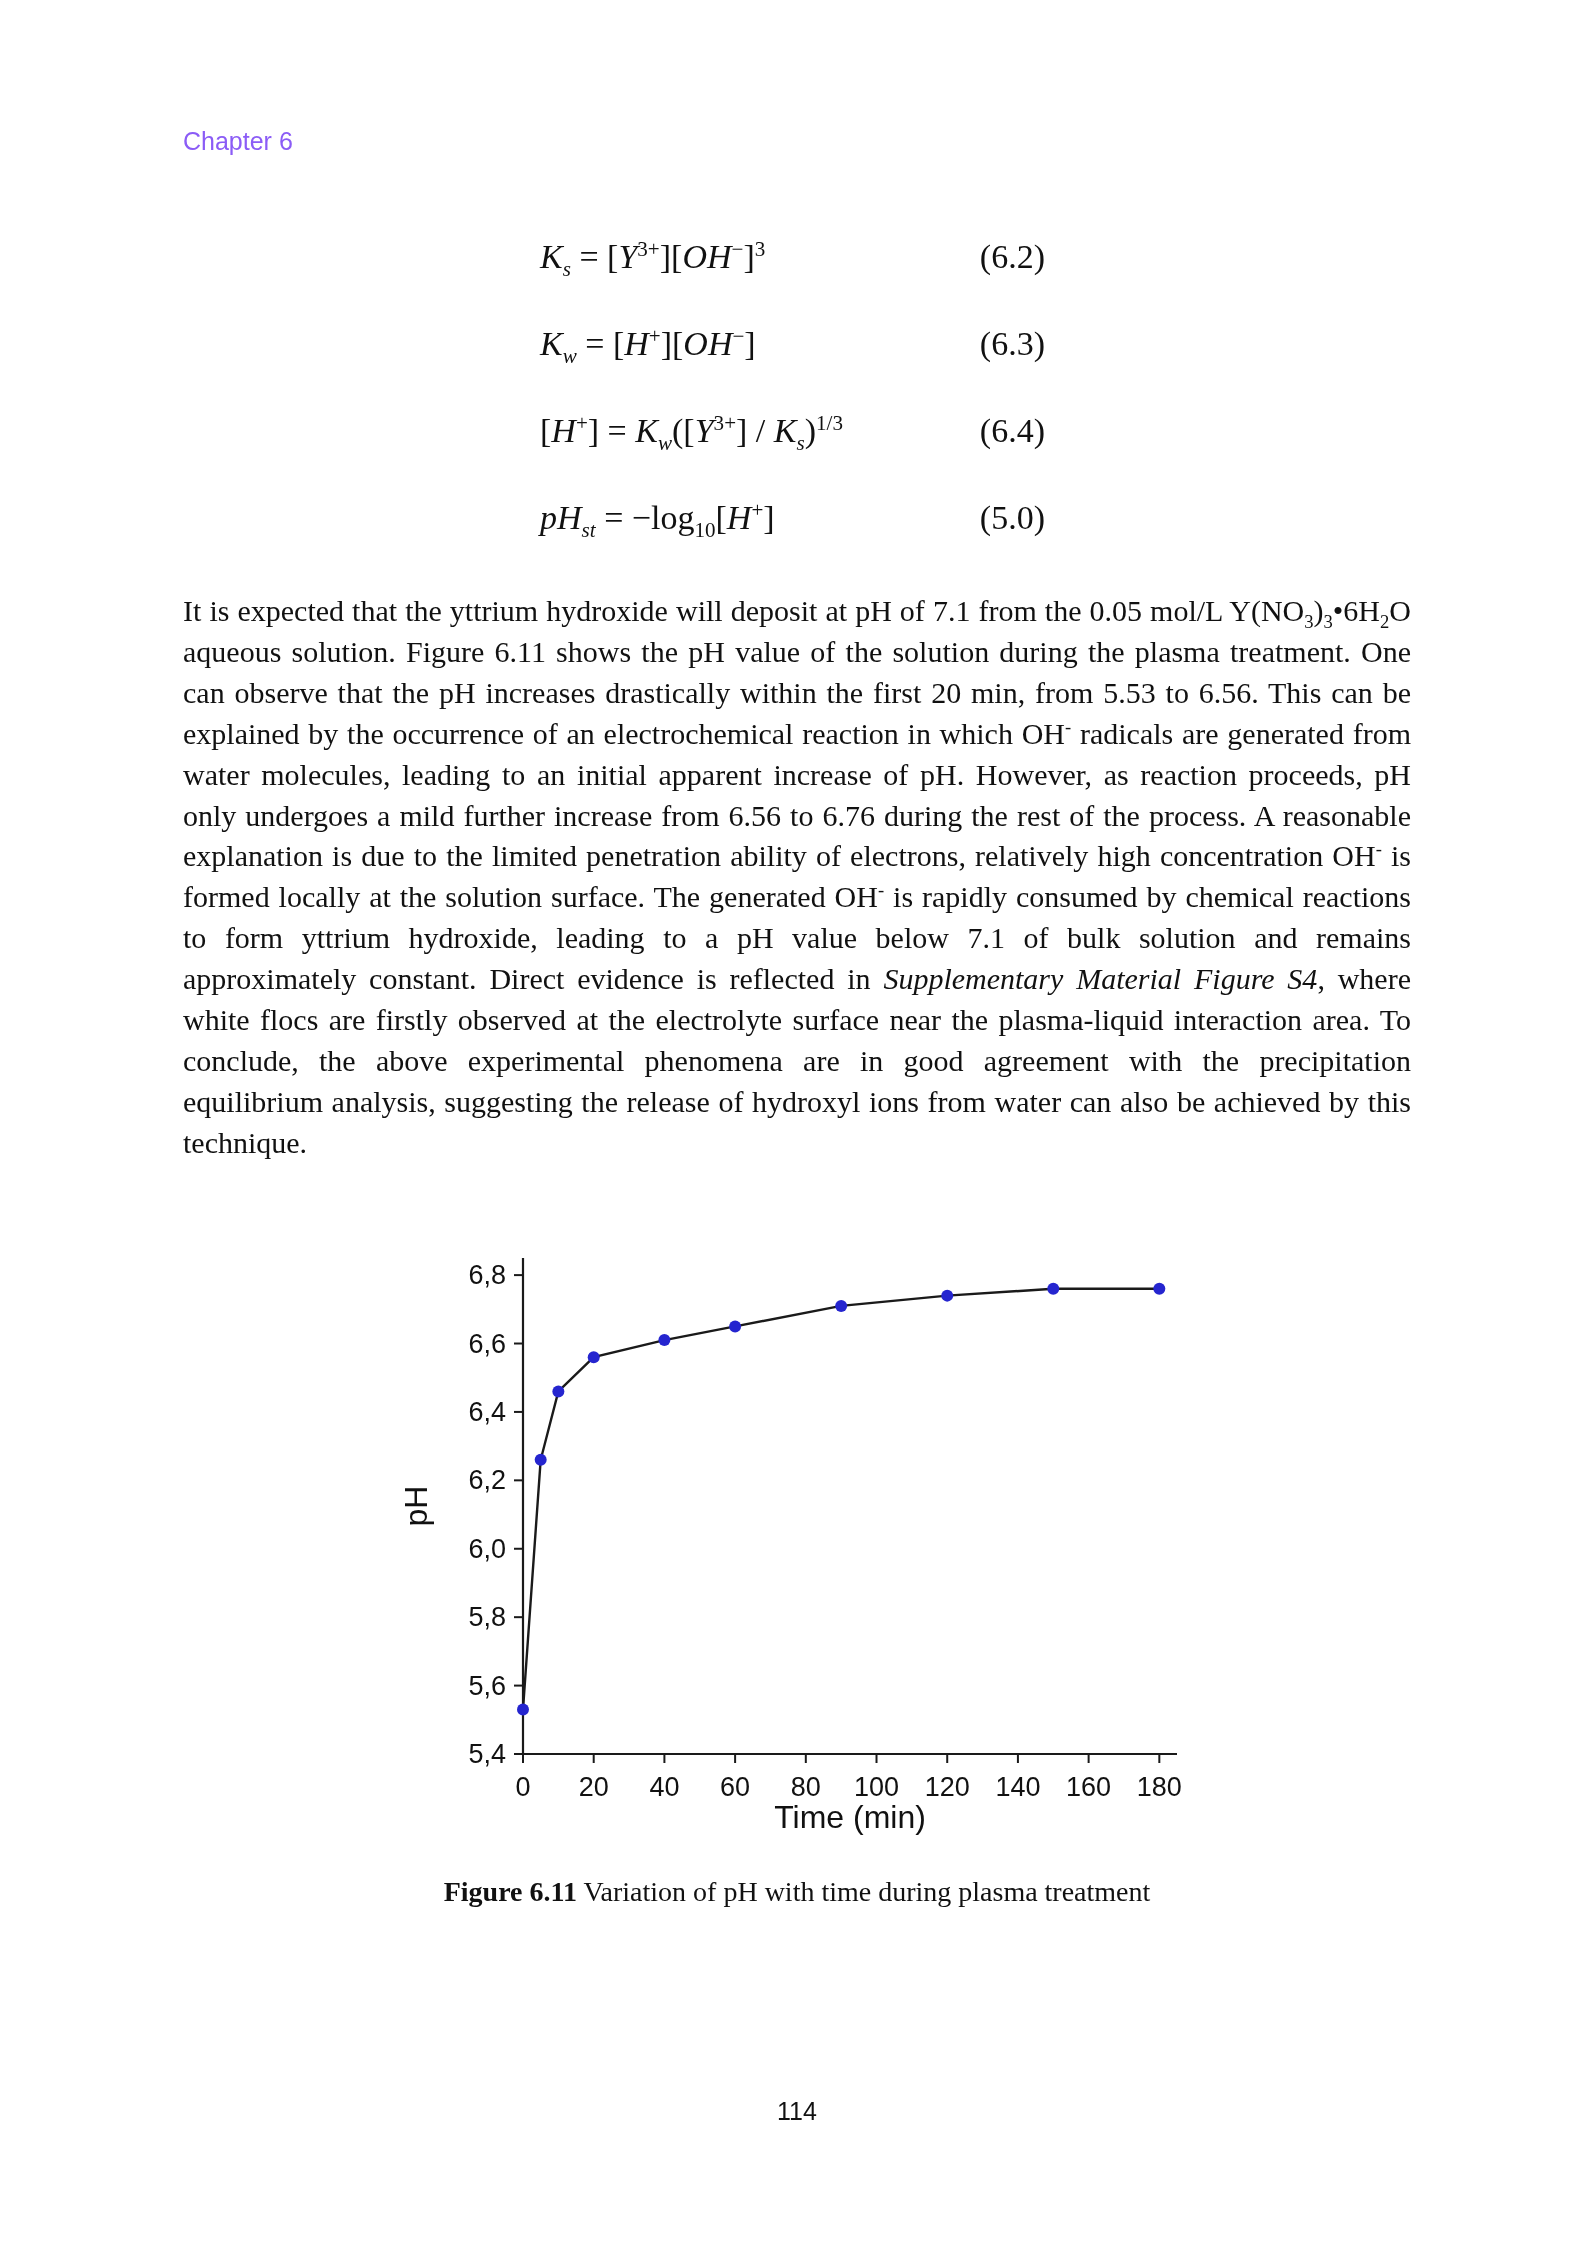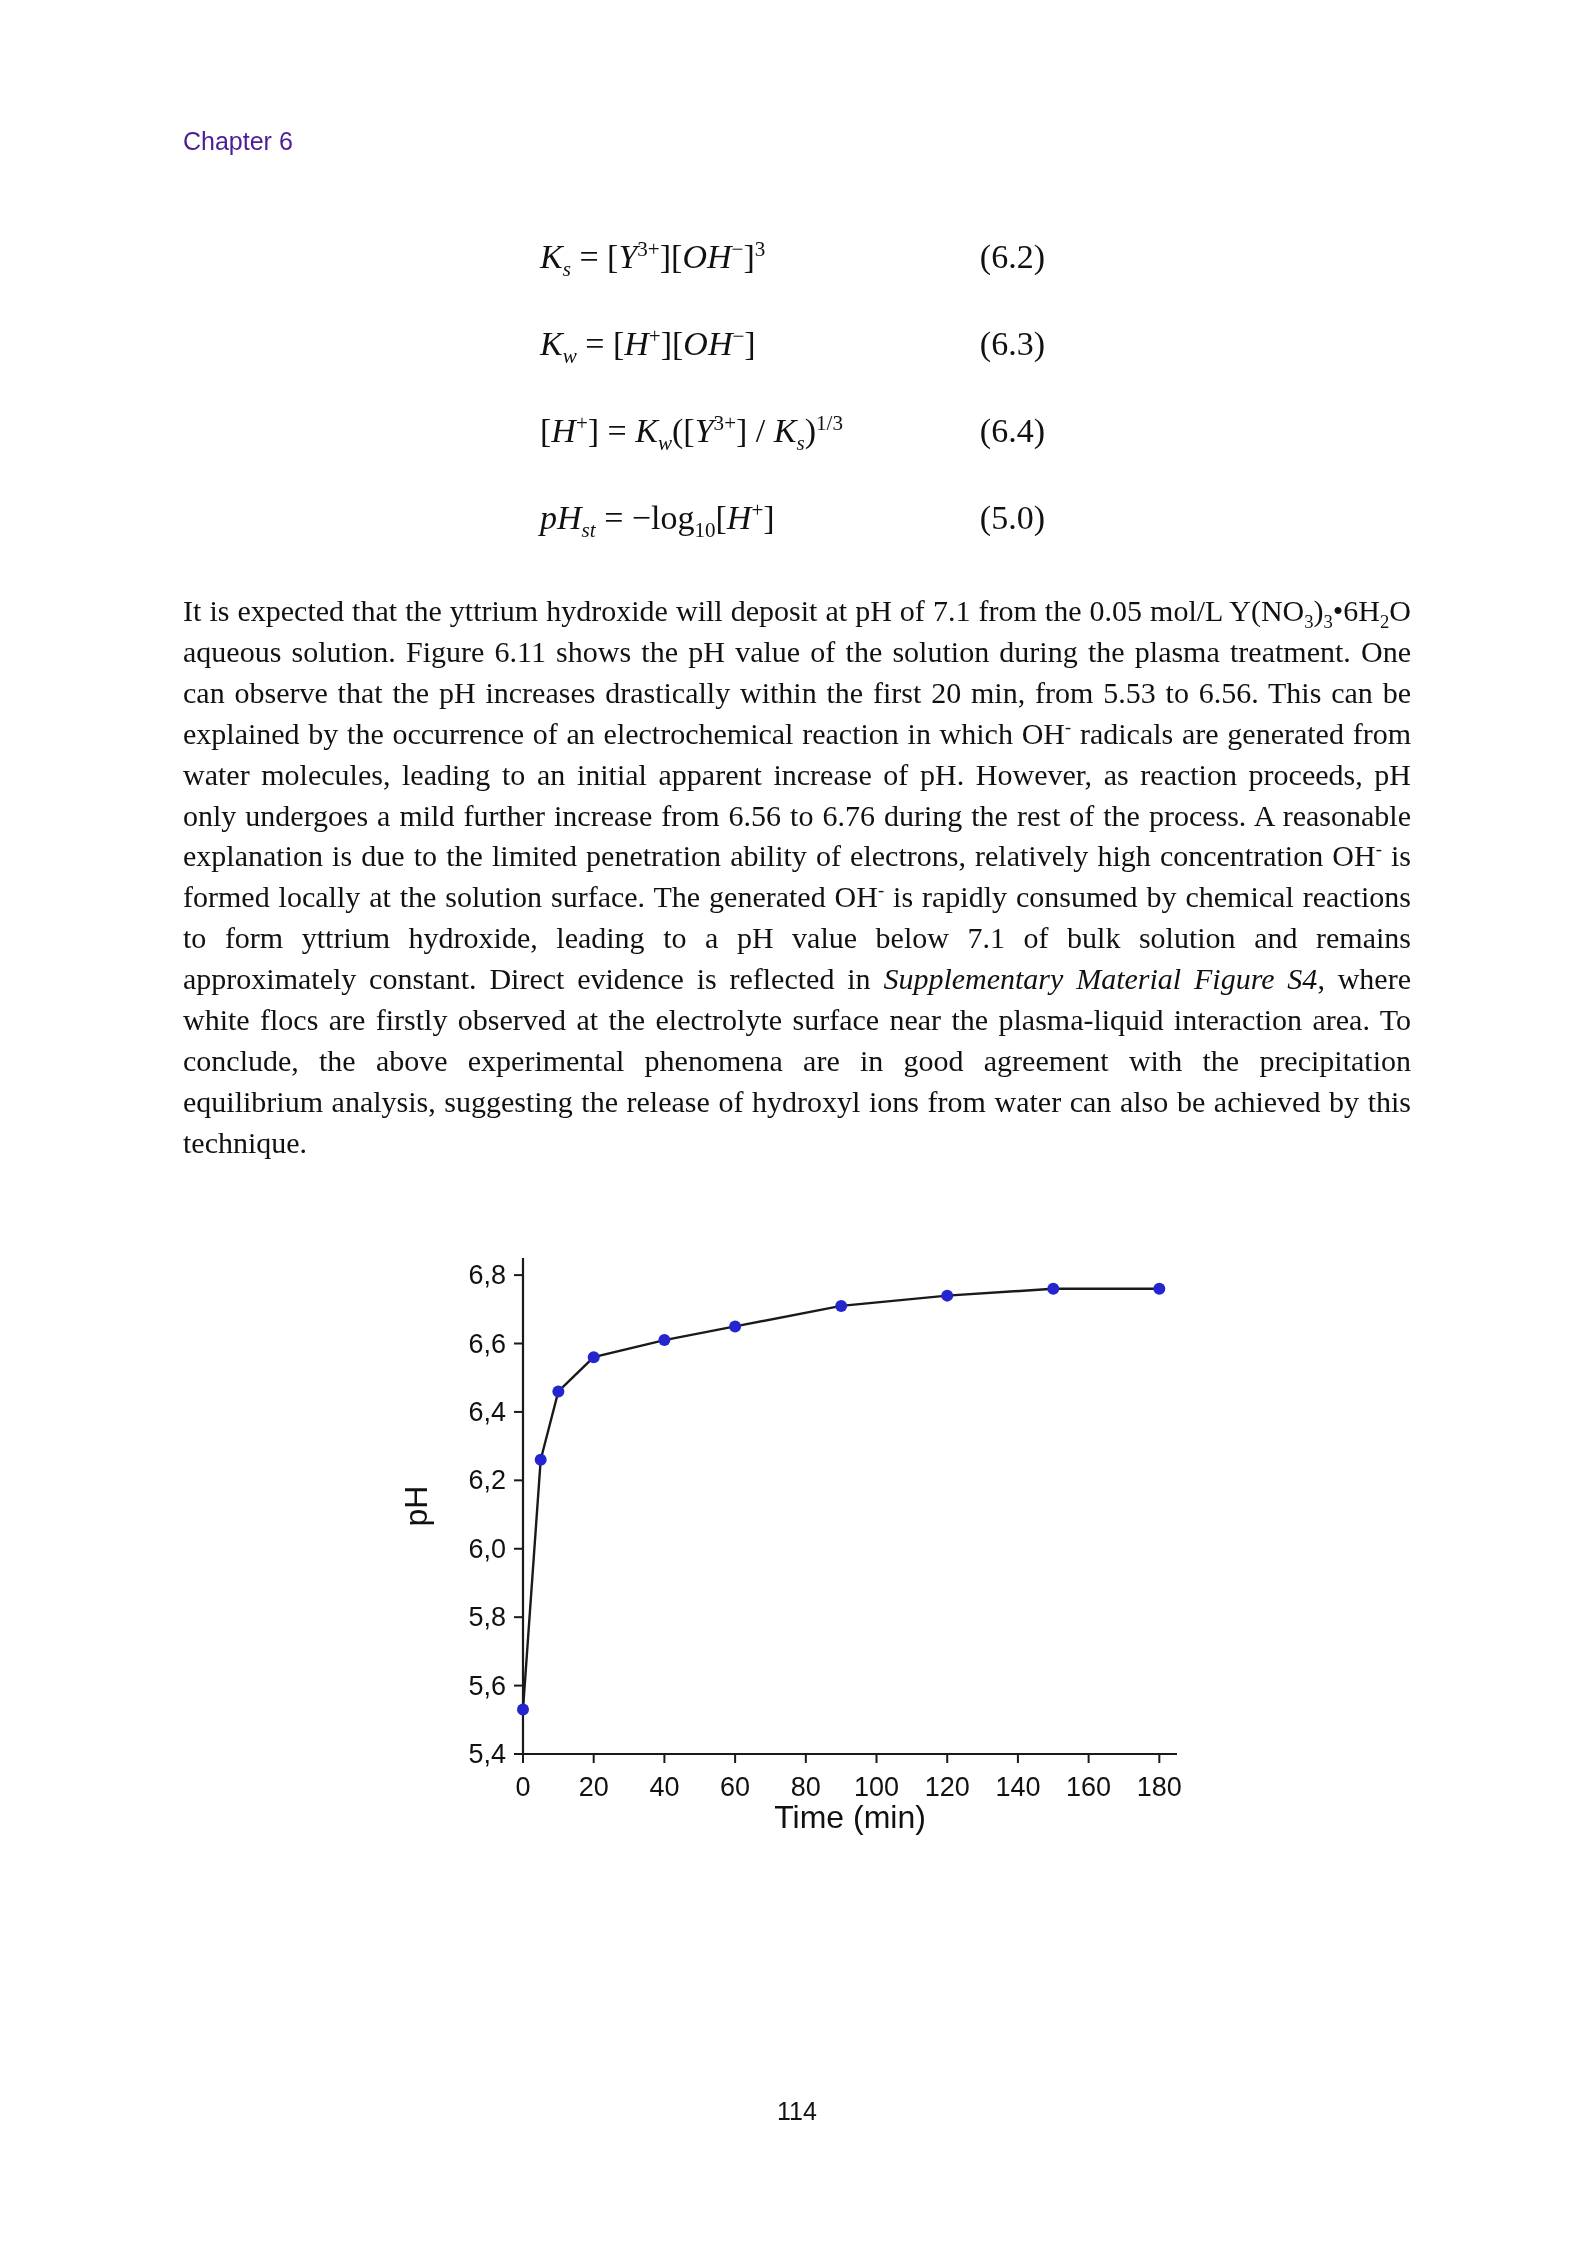--- a/index.html
+++ b/index.html
@@ -12,21 +12,21 @@
     font-family: "Liberation Serif", serif;
     color: #111111;
     overflow: hidden;
   }
   .chapter-header {
     position: absolute;
     left: 183px;
     top: 127px;
     font-family: "Liberation Sans", sans-serif;
     font-size: 25px;
-    color: #4c1d95;
+    color: #8b5cf6;
   }
   .equations {
     position: absolute;
     left: 540px;
     top: 238px;
     width: 505px;
   }
   .eq-row {
     position: relative;
     height: 54px;
@@ -155,16 +155,17 @@
       <circle cx="173.35135135135135" cy="149.40689655172406" r="6" fill="#2525cf"></circle>
       <circle cx="208.7027027027027" cy="115.2000000000001" r="6" fill="#2525cf"></circle>
       <circle cx="279.4054054054054" cy="98.09655172413778" r="6" fill="#2525cf"></circle>
       <circle cx="350.1081081081081" cy="84.41379310344809" r="6" fill="#2525cf"></circle>
       <circle cx="456.1621621621622" cy="63.88965517241371" r="6" fill="#2525cf"></circle>
       <circle cx="562.2162162162163" cy="53.62758620689635" r="6" fill="#2525cf"></circle>
       <circle cx="668.2702702702703" cy="46.786206896551676" r="6" fill="#2525cf"></circle>
       <circle cx="774.3243243243244" cy="46.786206896551676" r="6" fill="#2525cf"></circle>
     </svg>
 
+  <div class="caption"><span style="font-weight: bold;">Figure 6.11</span><span> Variation of pH with time during plasma treatment</span></div>
 
   <div class="page-number">114</div>
 
 </div>
 
 </body></html>

